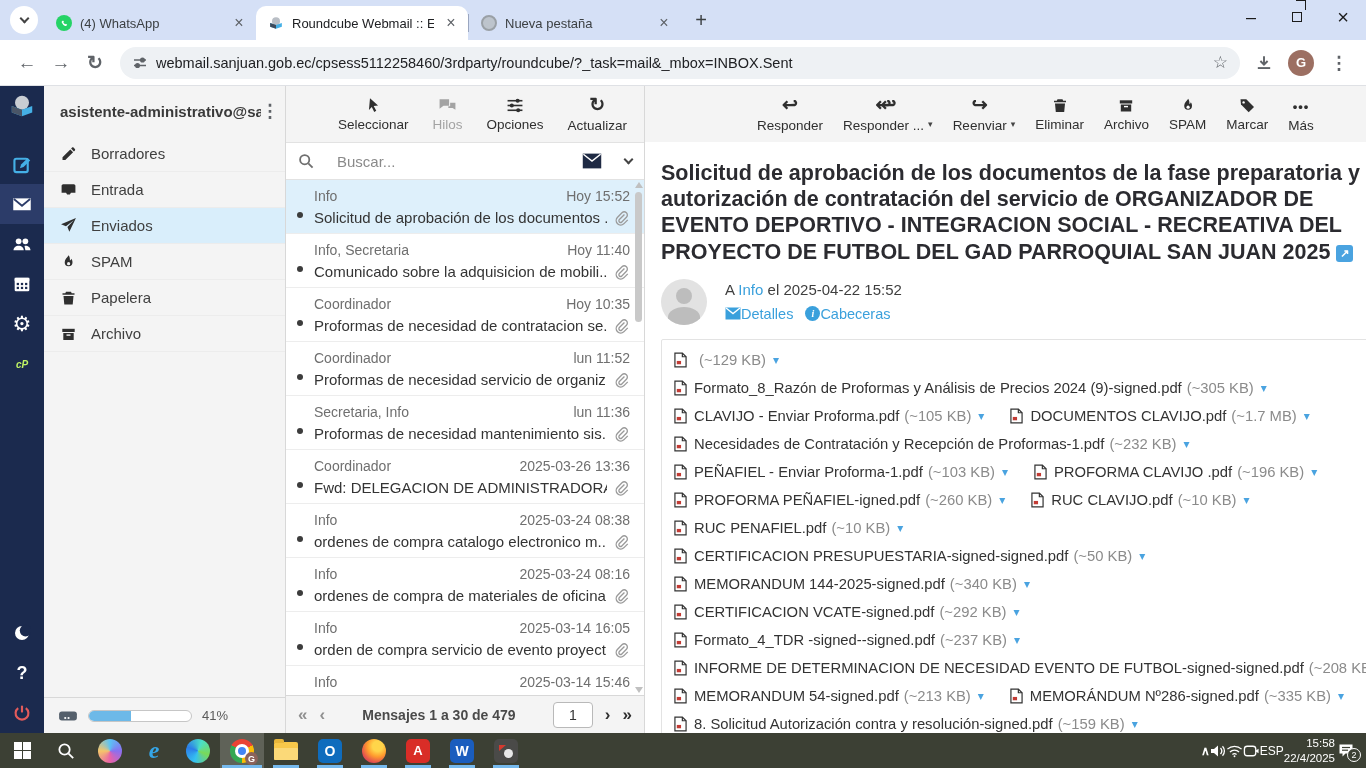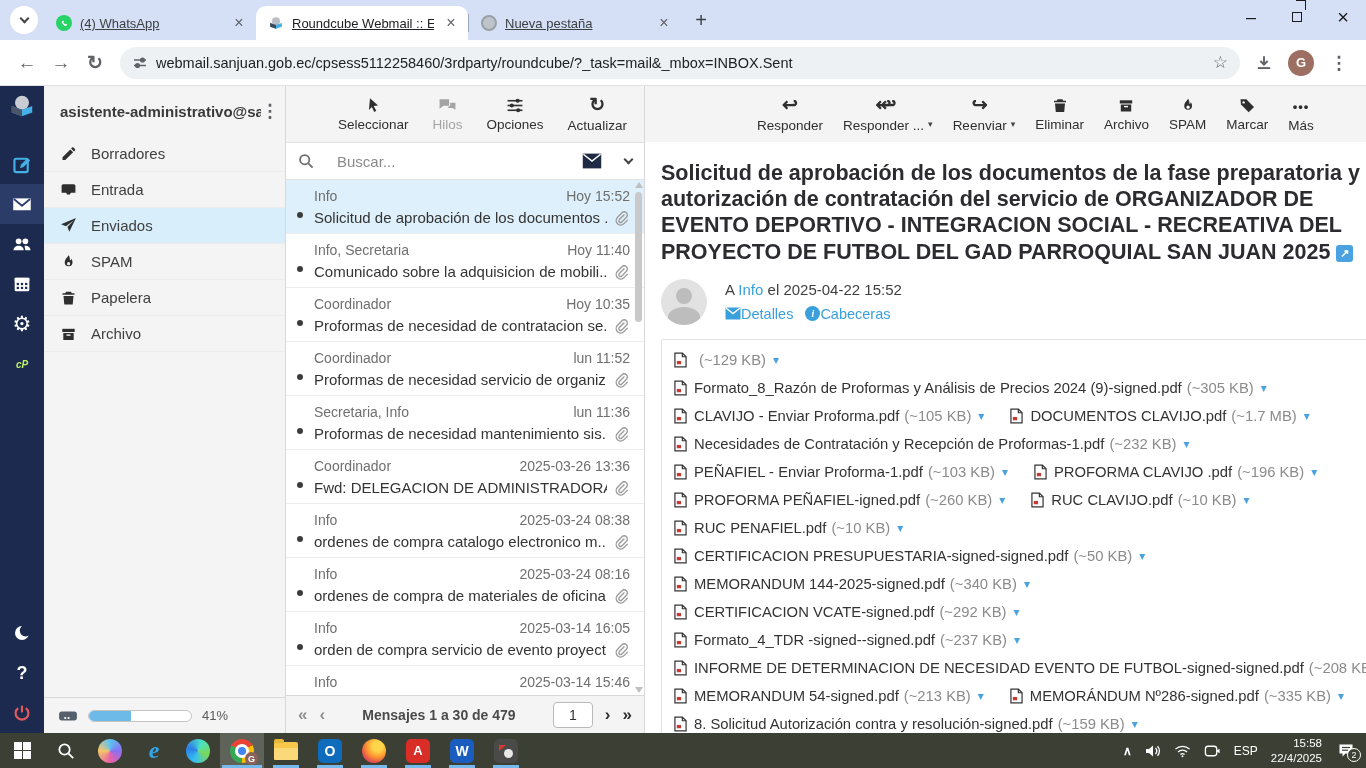--- a/index.html
+++ b/index.html
@@ -6,21 +6,21 @@
   html,body { width:1366px; height:768px; overflow:hidden; }
   body { font-family:"Liberation Sans", sans-serif; background:#fff; position:relative; font-size:14px; color:#333; }
   svg { display:block; }
   .screen { position:absolute; inset:0; }
 
   
   .tabstrip { position:absolute; top:0; left:0; right:0; height:40px; background:#d5e0f6; display:flex; align-items:flex-end; }
   .tabsearch { width:28px; height:28px; border-radius:14px; background:#fff; margin:0 6px 6px 10px; display:flex; align-items:center; justify-content:center; }
   .chev { width:7px; height:7px; border-right:2px solid #444; border-bottom:2px solid #444; transform:rotate(45deg); margin-top:-3px; }
   .tab { width:212px; height:34px; display:flex; align-items:center; padding:0 8px 0 12px; gap:8px; color:#3c4043; font-size:13px; position:relative; }
-  .tab .tlabel { flex:1; white-space:nowrap; overflow:hidden;text-decoration:underline; }
+  .tab .tlabel { flex:1; white-space:nowrap; overflow:hidden; }
   .tab.active { background:#fff; border-radius:10px 10px 0 0; color:#202124; }
   .tab .tclose { font-size:14px; color:#5f6368; width:18px; height:18px; display:flex; align-items:center; justify-content:center; border-radius:50%; }
   .tab .tclose::before { content:"×"; font-size:16px; }
   .tabdiv { width:1px; height:18px; background:#9aa6c0; margin-bottom:8px; }
   .favicon { width:16px; height:16px; flex:0 0 16px; border-radius:50%; position:relative; }
   .fav-wa { background:#25d366; }
   .fav-wa svg { position:absolute; inset:3px; }
   .fav-new { background:#bdc4cc; border:2px solid #9aa0a6; }
   .newtab-btn { width:28px; height:28px; margin:0 0 6px 6px; display:flex; align-items:center; justify-content:center; font-size:20px; color:#3c4043; border-radius:50%; }
   .newtab-btn::before { content:"+"; }
@@ -168,21 +168,21 @@
   .ic-folder { width:24px; height:18px; background:#f8c84a; border-radius:2px; position:relative; }
   .ic-folder::before { content:""; position:absolute; top:-3px; left:0; width:10px; height:4px; background:#e8b63a; border-radius:2px 2px 0 0; }
   .ic-folder::after { content:""; position:absolute; left:0; right:0; bottom:0; height:12px; background:#fbd978; border-radius:1px; }
   .ic-outlook { background:#0f6cbd; color:#fff; font-size:14px; }
   .ic-firefox { border-radius:50%; background:radial-gradient(circle at 65% 30%,#ffd54a 0 22%,#ff9d2e 45%,#e3504e 72%,#b5306b 100%); }
   .ic-acrobat { background:#d92d27; color:#fff; font-size:13px; }
   .ic-word { background:#1a5dbe; color:#fff; font-size:14px; }
   .ic-app { background:#4a4a48; position:relative; }
   .ic-app::before { content:""; position:absolute; left:5px; top:6px; width:0; height:0; border-top:6px solid #d43a2f; border-right:7px solid transparent; }
   .ic-app::after { content:""; position:absolute; right:5px; bottom:5px; width:9px; height:9px; border-radius:50%; background:#e8e8e8; }
-  .tray { margin-left:auto; display:flex; align-items:center; gap:13px; padding-right:12px; }
+  .tray { margin-left:auto; display:flex; align-items:center; padding-right:12px; }
   .tray-ico { color:#fff; font-size:13px; display:flex; align-items:center; }
   .tr-chevron::before { content:"∧"; font-size:12px; font-weight:700; }
   .tray .lang { font-size:12px; }
   .clockbox { text-align:right; font-size:11.5px; line-height:1.25; }
   .notif { position:relative; margin-left:3px; }
   .notif .nbadge { position:absolute; right:-7px; bottom:-4px; width:14px; height:14px; border:1.4px solid #fff; border-radius:50%; background:#3c4034; color:#fff; font-size:9px; display:flex; align-items:center; justify-content:center; }
 </style>
 </head>
 <body>
 

